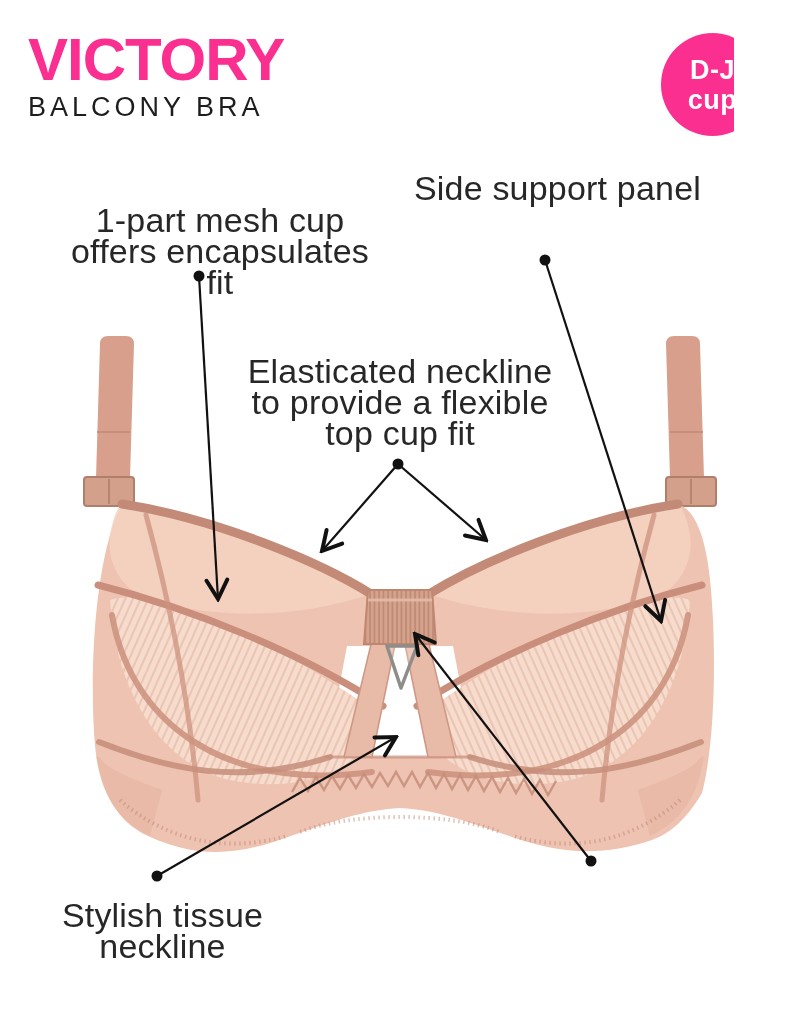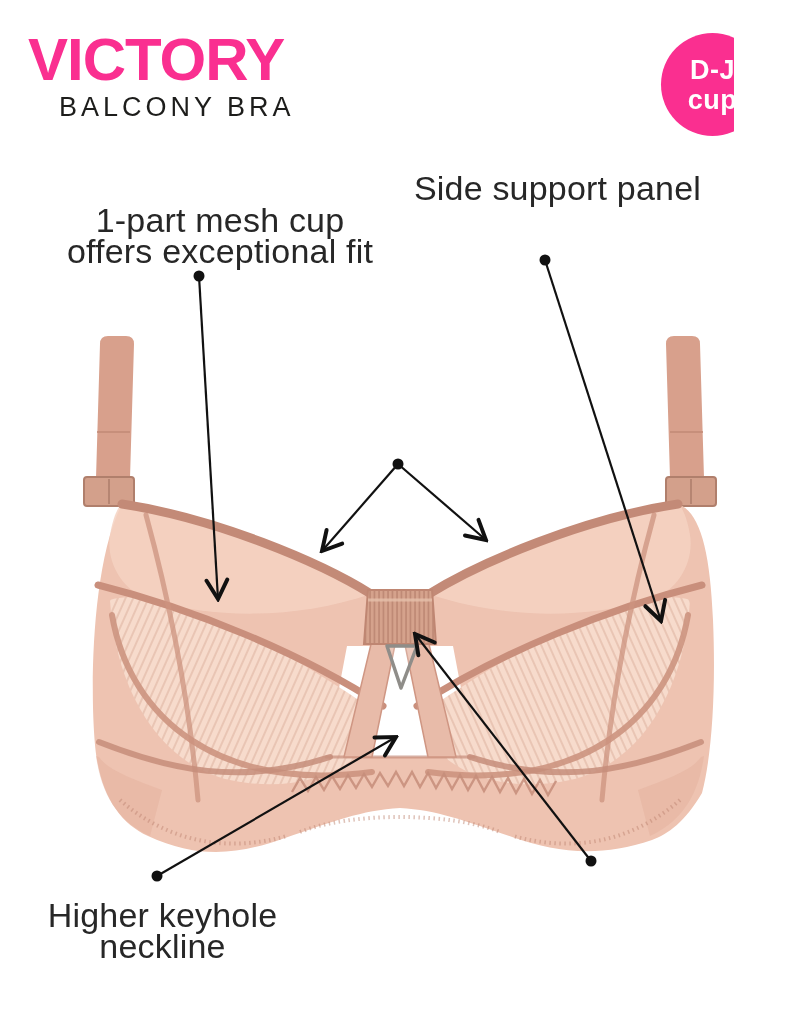--- a/index.html
+++ b/index.html
@@ -6,21 +6,21 @@
   #stage{
     position:relative;width:734px;height:1020px;background:#ffffff;overflow:hidden;
     font-family:"Liberation Sans", sans-serif;
   }
   .brand-title{
     position:absolute;left:28px;top:30px;font-size:60px;line-height:60px;
     font-weight:800;letter-spacing:-1px;color:#fa2f90;
   }
   .brand-sub{
     position:absolute;left:28px;top:92px;font-size:27px;line-height:30px;
-    font-weight:400;letter-spacing:4px;color:#1d1d1b;margin-left:31px;
+    font-weight:400;letter-spacing:4px;color:#1d1d1b;
   }
   .badge{
     position:absolute;left:661px;top:33px;width:103px;height:103px;border-radius:50%;
     background:#fa2f90;color:#fff;display:flex;flex-direction:column;align-items:center;
     justify-content:center;font-weight:700;font-size:27px;line-height:30px;letter-spacing:0.5px;text-align:center;
   }
   .annotation{
     position:absolute;text-align:center;color:#272727;font-size:34px;line-height:31px;
     letter-spacing:0.2px;font-weight:400;
   }
@@ -153,27 +153,32 @@
       </g>
       <g>
         <circle cx="591" cy="861" r="5.5" fill="#111" stroke="none"></circle>
         <line x1="591" y1="861" x2="415" y2="634" marker-end="url(#arrowhead)"></line>
       </g>
     </g>
   </svg>
 
   <div class="annotation" style="left:55px;top:205px;width:330px;">
     <span>1-part mesh cup</span>
-    <span>offers exceptional fit</span>
+    <span>offers encapsulates fit</span>
   </div>
 
   <div class="annotation" style="left:385px;top:173px;width:345px;">
     <span>Side support panel</span>
   </div>
 
+  <div class="annotation" style="left:245px;top:356px;width:310px;">
+    <span>Elasticated neckline</span>
+    <span>to provide a flexible</span>
+    <span>top cup fit</span>
+  </div>
 
   <div class="annotation" style="left:35px;top:900px;width:255px;">
-    <span>Higher keyhole</span>
+    <span>Stylish tissue</span>
     <span>neckline</span>
   </div>
 
 
 </div>
 
 </body></html>

